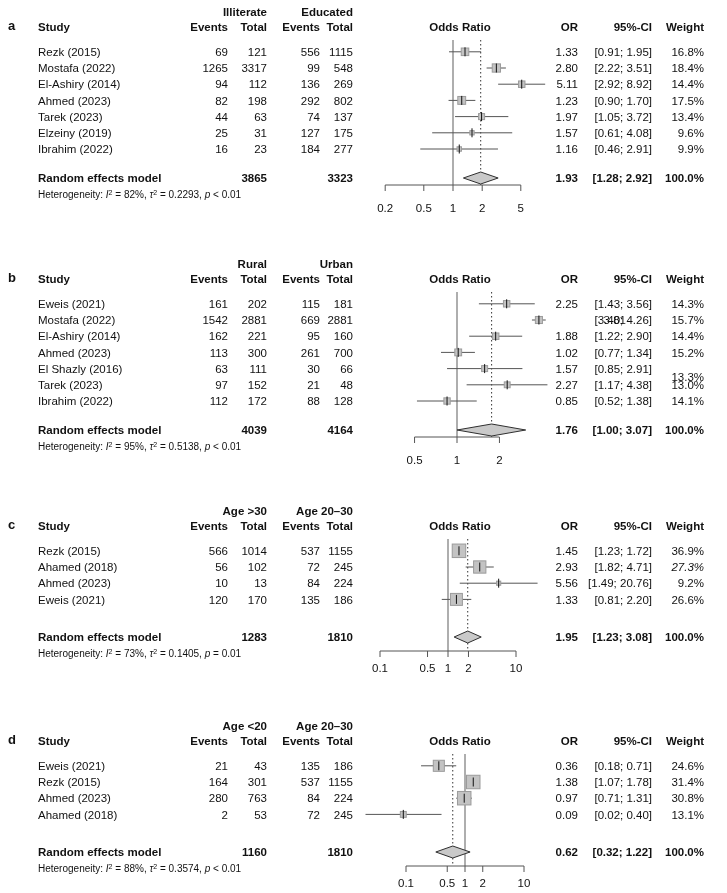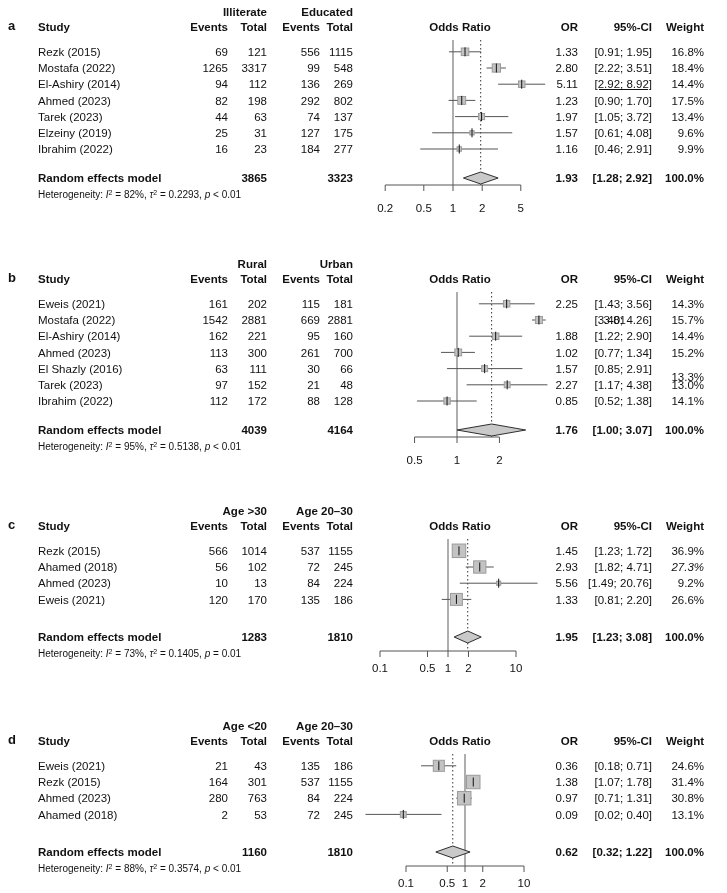--- a/index.html
+++ b/index.html
@@ -51,21 +51,21 @@
       <div class="cell right " style="left: 322px; width: 31px; top: 56.2px;">548</div>
       <div class="cell right " style="left: 536px; width: 42px; top: 56.2px;">2.80</div>
       <div class="cell right " style="left: 578px; width: 74px; top: 56.2px;">[2.22; 3.51]</div>
       <div class="cell right " style="left: 654px; width: 50px; top: 56.2px;">18.4%</div>
       <div class="cell " style="left: 38px; width: 145px; top: 72.4px;">El-Ashiry (2014)</div>
       <div class="cell right " style="left: 176px; width: 52px; top: 72.4px;">94</div>
       <div class="cell right " style="left: 230px; width: 37px; top: 72.4px;">112</div>
       <div class="cell right " style="left: 269px; width: 51px; top: 72.4px;">136</div>
       <div class="cell right " style="left: 322px; width: 31px; top: 72.4px;">269</div>
       <div class="cell right " style="left: 536px; width: 42px; top: 72.4px;">5.11</div>
-      <div class="cell right " style="left: 578px; width: 74px; top: 72.4px; text-decoration: underline;">[2.92; 8.92]</div>
+      <div class="cell right " style="left: 578px; width: 74px; top: 72.4px;">[2.92; 8.92]</div>
       <div class="cell right " style="left: 654px; width: 50px; top: 72.4px;">14.4%</div>
       <div class="cell " style="left: 38px; width: 145px; top: 88.6px;">Ahmed (2023)</div>
       <div class="cell right " style="left: 176px; width: 52px; top: 88.6px;">82</div>
       <div class="cell right " style="left: 230px; width: 37px; top: 88.6px;">198</div>
       <div class="cell right " style="left: 269px; width: 51px; top: 88.6px;">292</div>
       <div class="cell right " style="left: 322px; width: 31px; top: 88.6px;">802</div>
       <div class="cell right " style="left: 536px; width: 42px; top: 88.6px;">1.23</div>
       <div class="cell right " style="left: 578px; width: 74px; top: 88.6px;">[0.90; 1.70]</div>
       <div class="cell right " style="left: 654px; width: 50px; top: 88.6px;">17.5%</div>
       <div class="cell " style="left: 38px; width: 145px; top: 104.8px;">Tarek (2023)</div>

